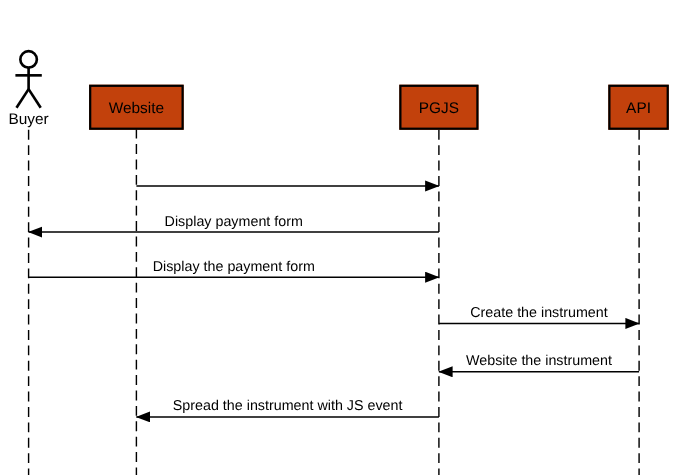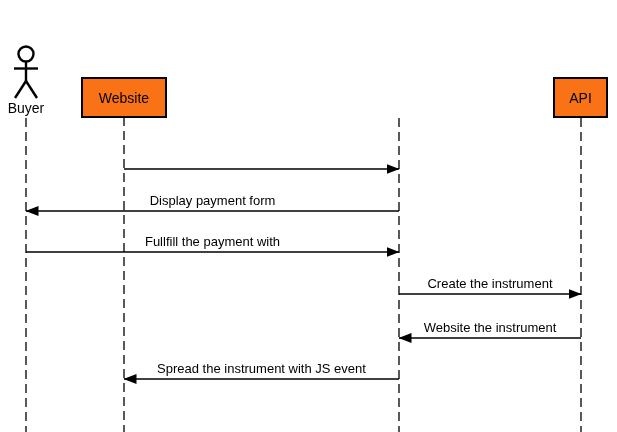--- a/index.html
+++ b/index.html
@@ -30,21 +30,21 @@
     width: 617px;
     text-align: center;
     font-size: 20px;
     line-height: 24px;
     color: #000000;
   }
   .pbox {
     position: absolute;
     box-sizing: border-box;
     border: 2px solid #000000;
-    background: #f97316;
+    background: #c2410c;
     display: flex;
     align-items: center;
     justify-content: center;
     font-size: 14px;
   }
   .pbox.website { left: 81px;  top: 77px; width: 86px; height: 41px; }
   .pbox.pgjs    { left: 363px; top: 77px; width: 72px; height: 41px; }
   .pbox.api     { left: 553px; top: 77px; width: 55px; height: 41px; }
   .actor-label {
     position: absolute;
@@ -102,25 +102,28 @@
       <line x1="26" y1="252" x2="399" y2="252" marker-end="url(#arrowhead)"></line>
       <line x1="399" y1="294" x2="581" y2="294" marker-end="url(#arrowhead)"></line>
       <line x1="581" y1="338" x2="399" y2="338" marker-end="url(#arrowhead)"></line>
       <line x1="399" y1="379" x2="124" y2="379" marker-end="url(#arrowhead)"></line>
     </g>
   </svg>
 
   <div class="pbox website">
     <span>Website</span>
   </div>
+  <div class="pbox pgjs">
+    <span>PGJS</span>
+  </div>
   <div class="pbox api">
     <span>API</span>
   </div>
 
   <div class="actor-label">Buyer</div>
 
   <div class="msg-label m1">Display payment form</div>
-  <div class="msg-label m2">Fullfill the payment with</div>
+  <div class="msg-label m2">Display the payment form</div>
   <div class="msg-label m3">Create the instrument</div>
   <div class="msg-label m4">Website the instrument</div>
   <div class="msg-label m5">Spread the instrument with JS event</div>
 
 </div>
 
 </body></html>

